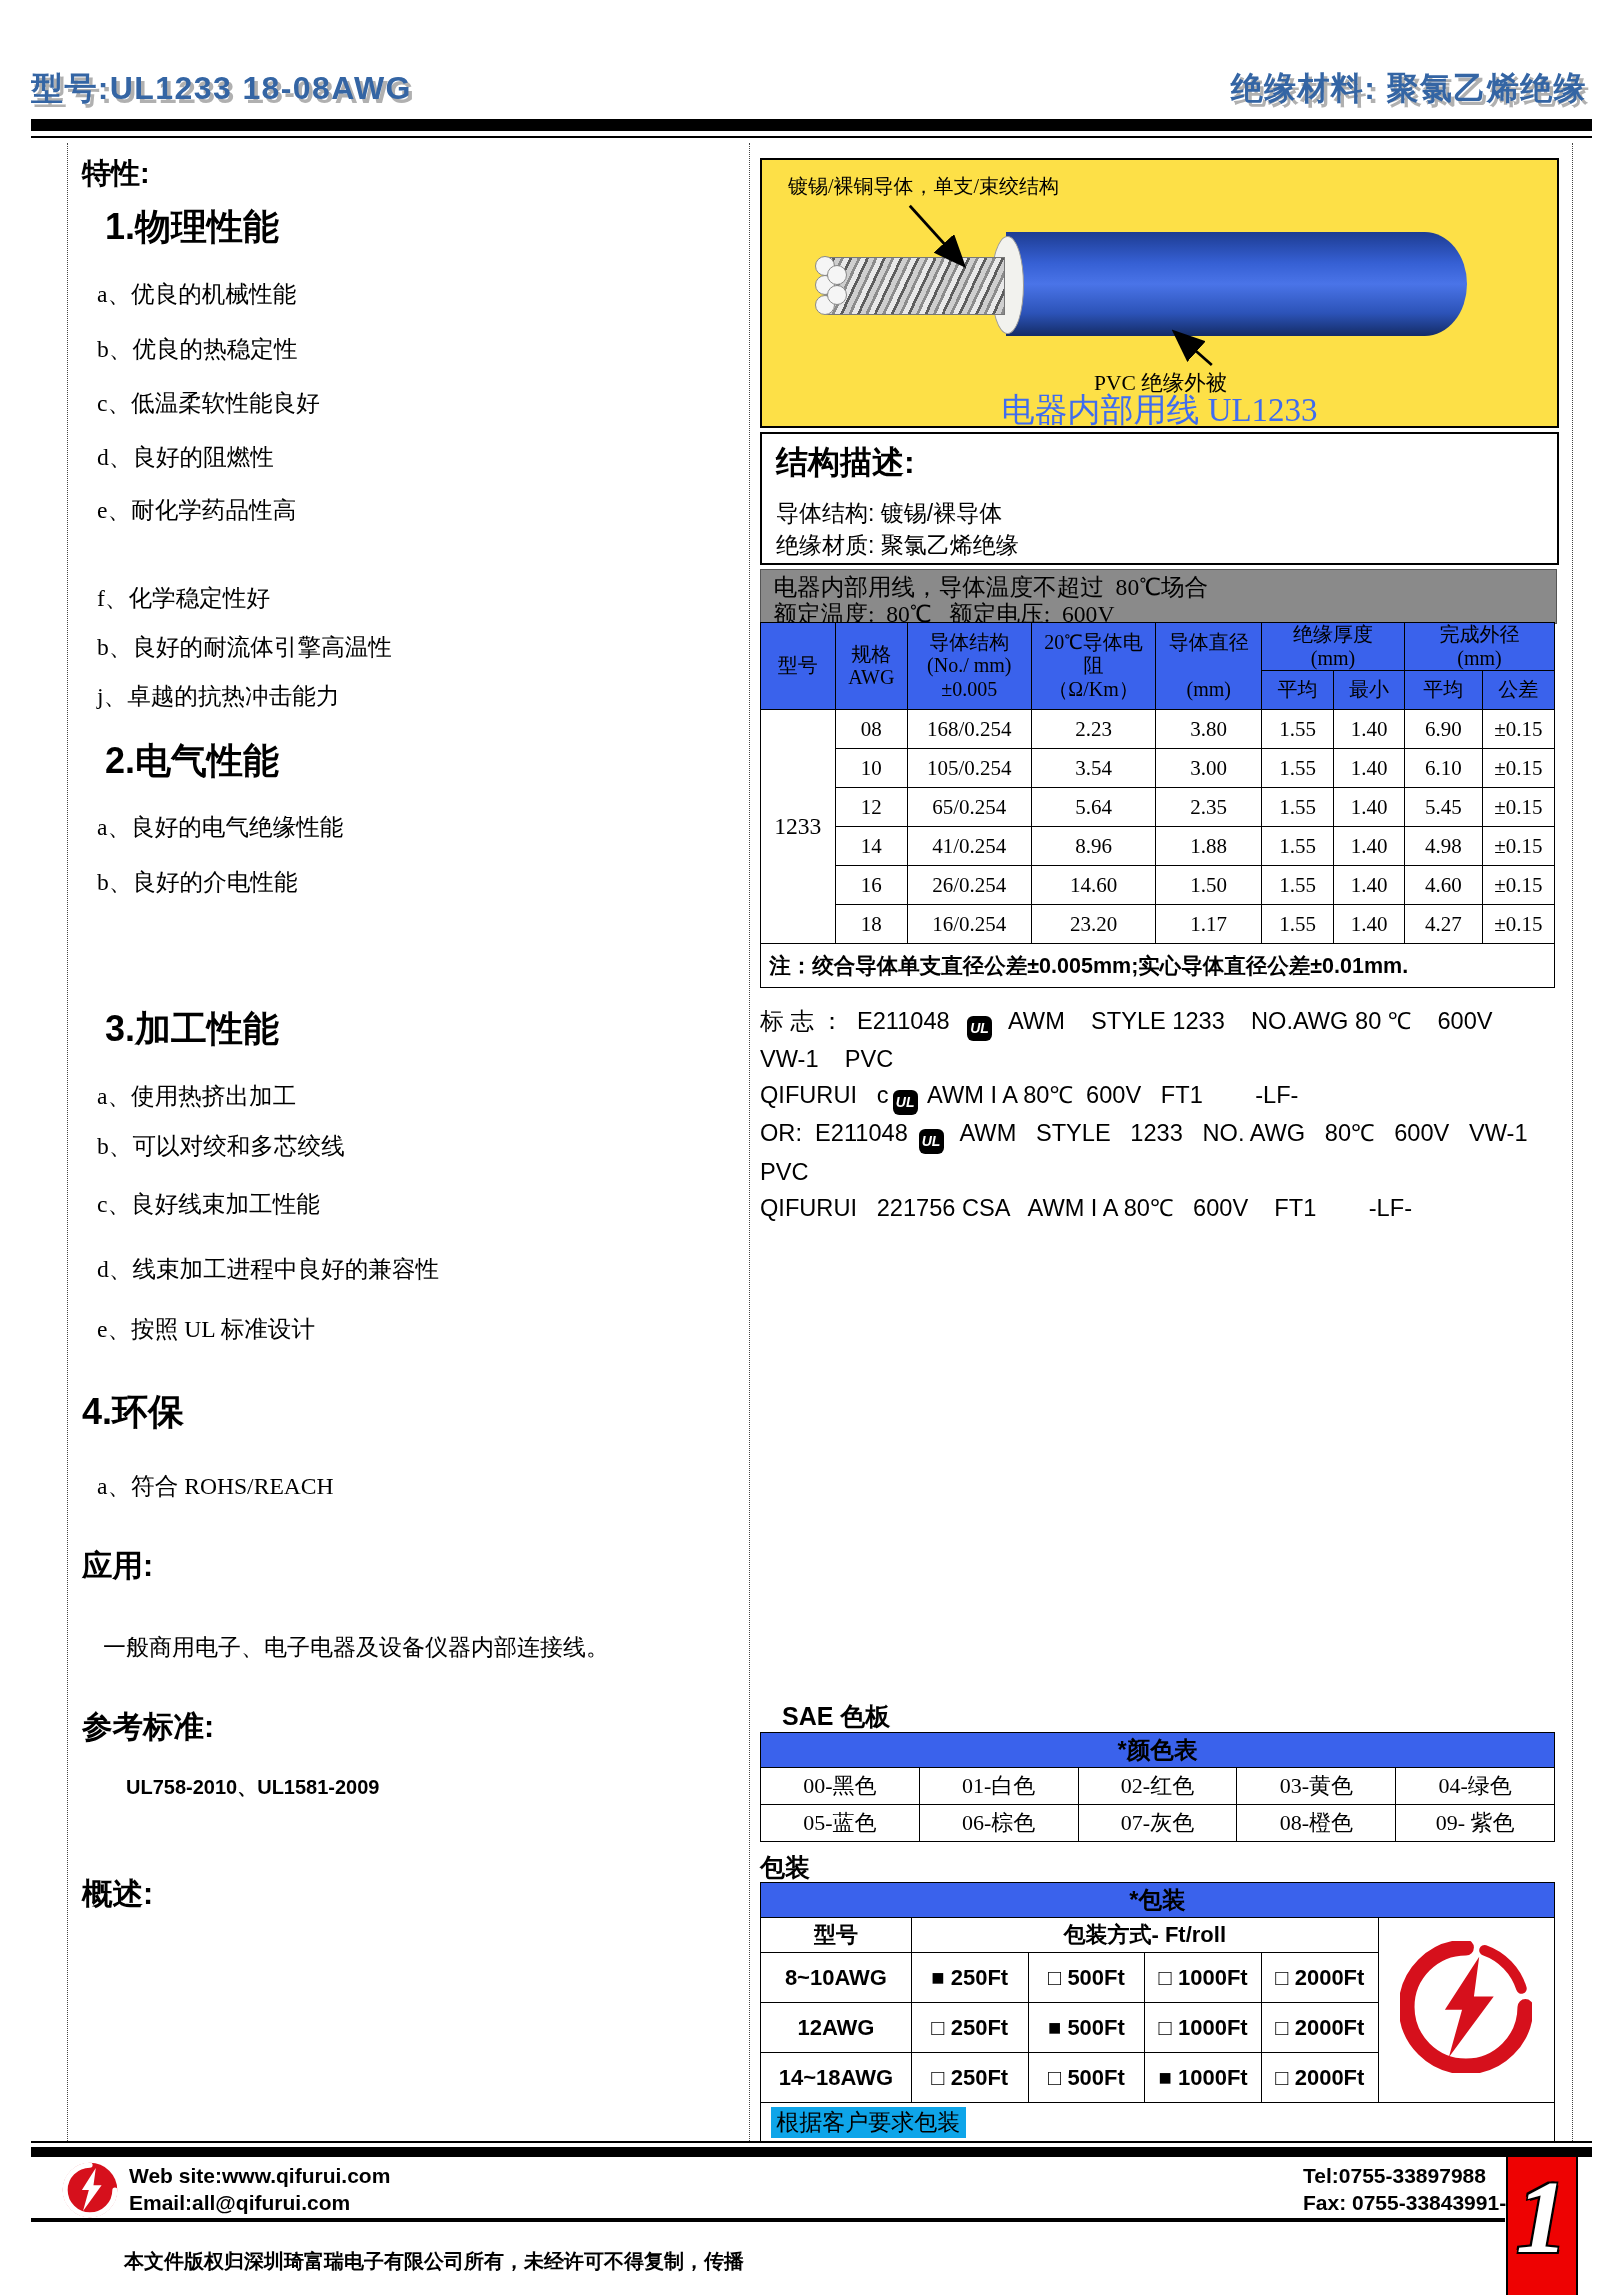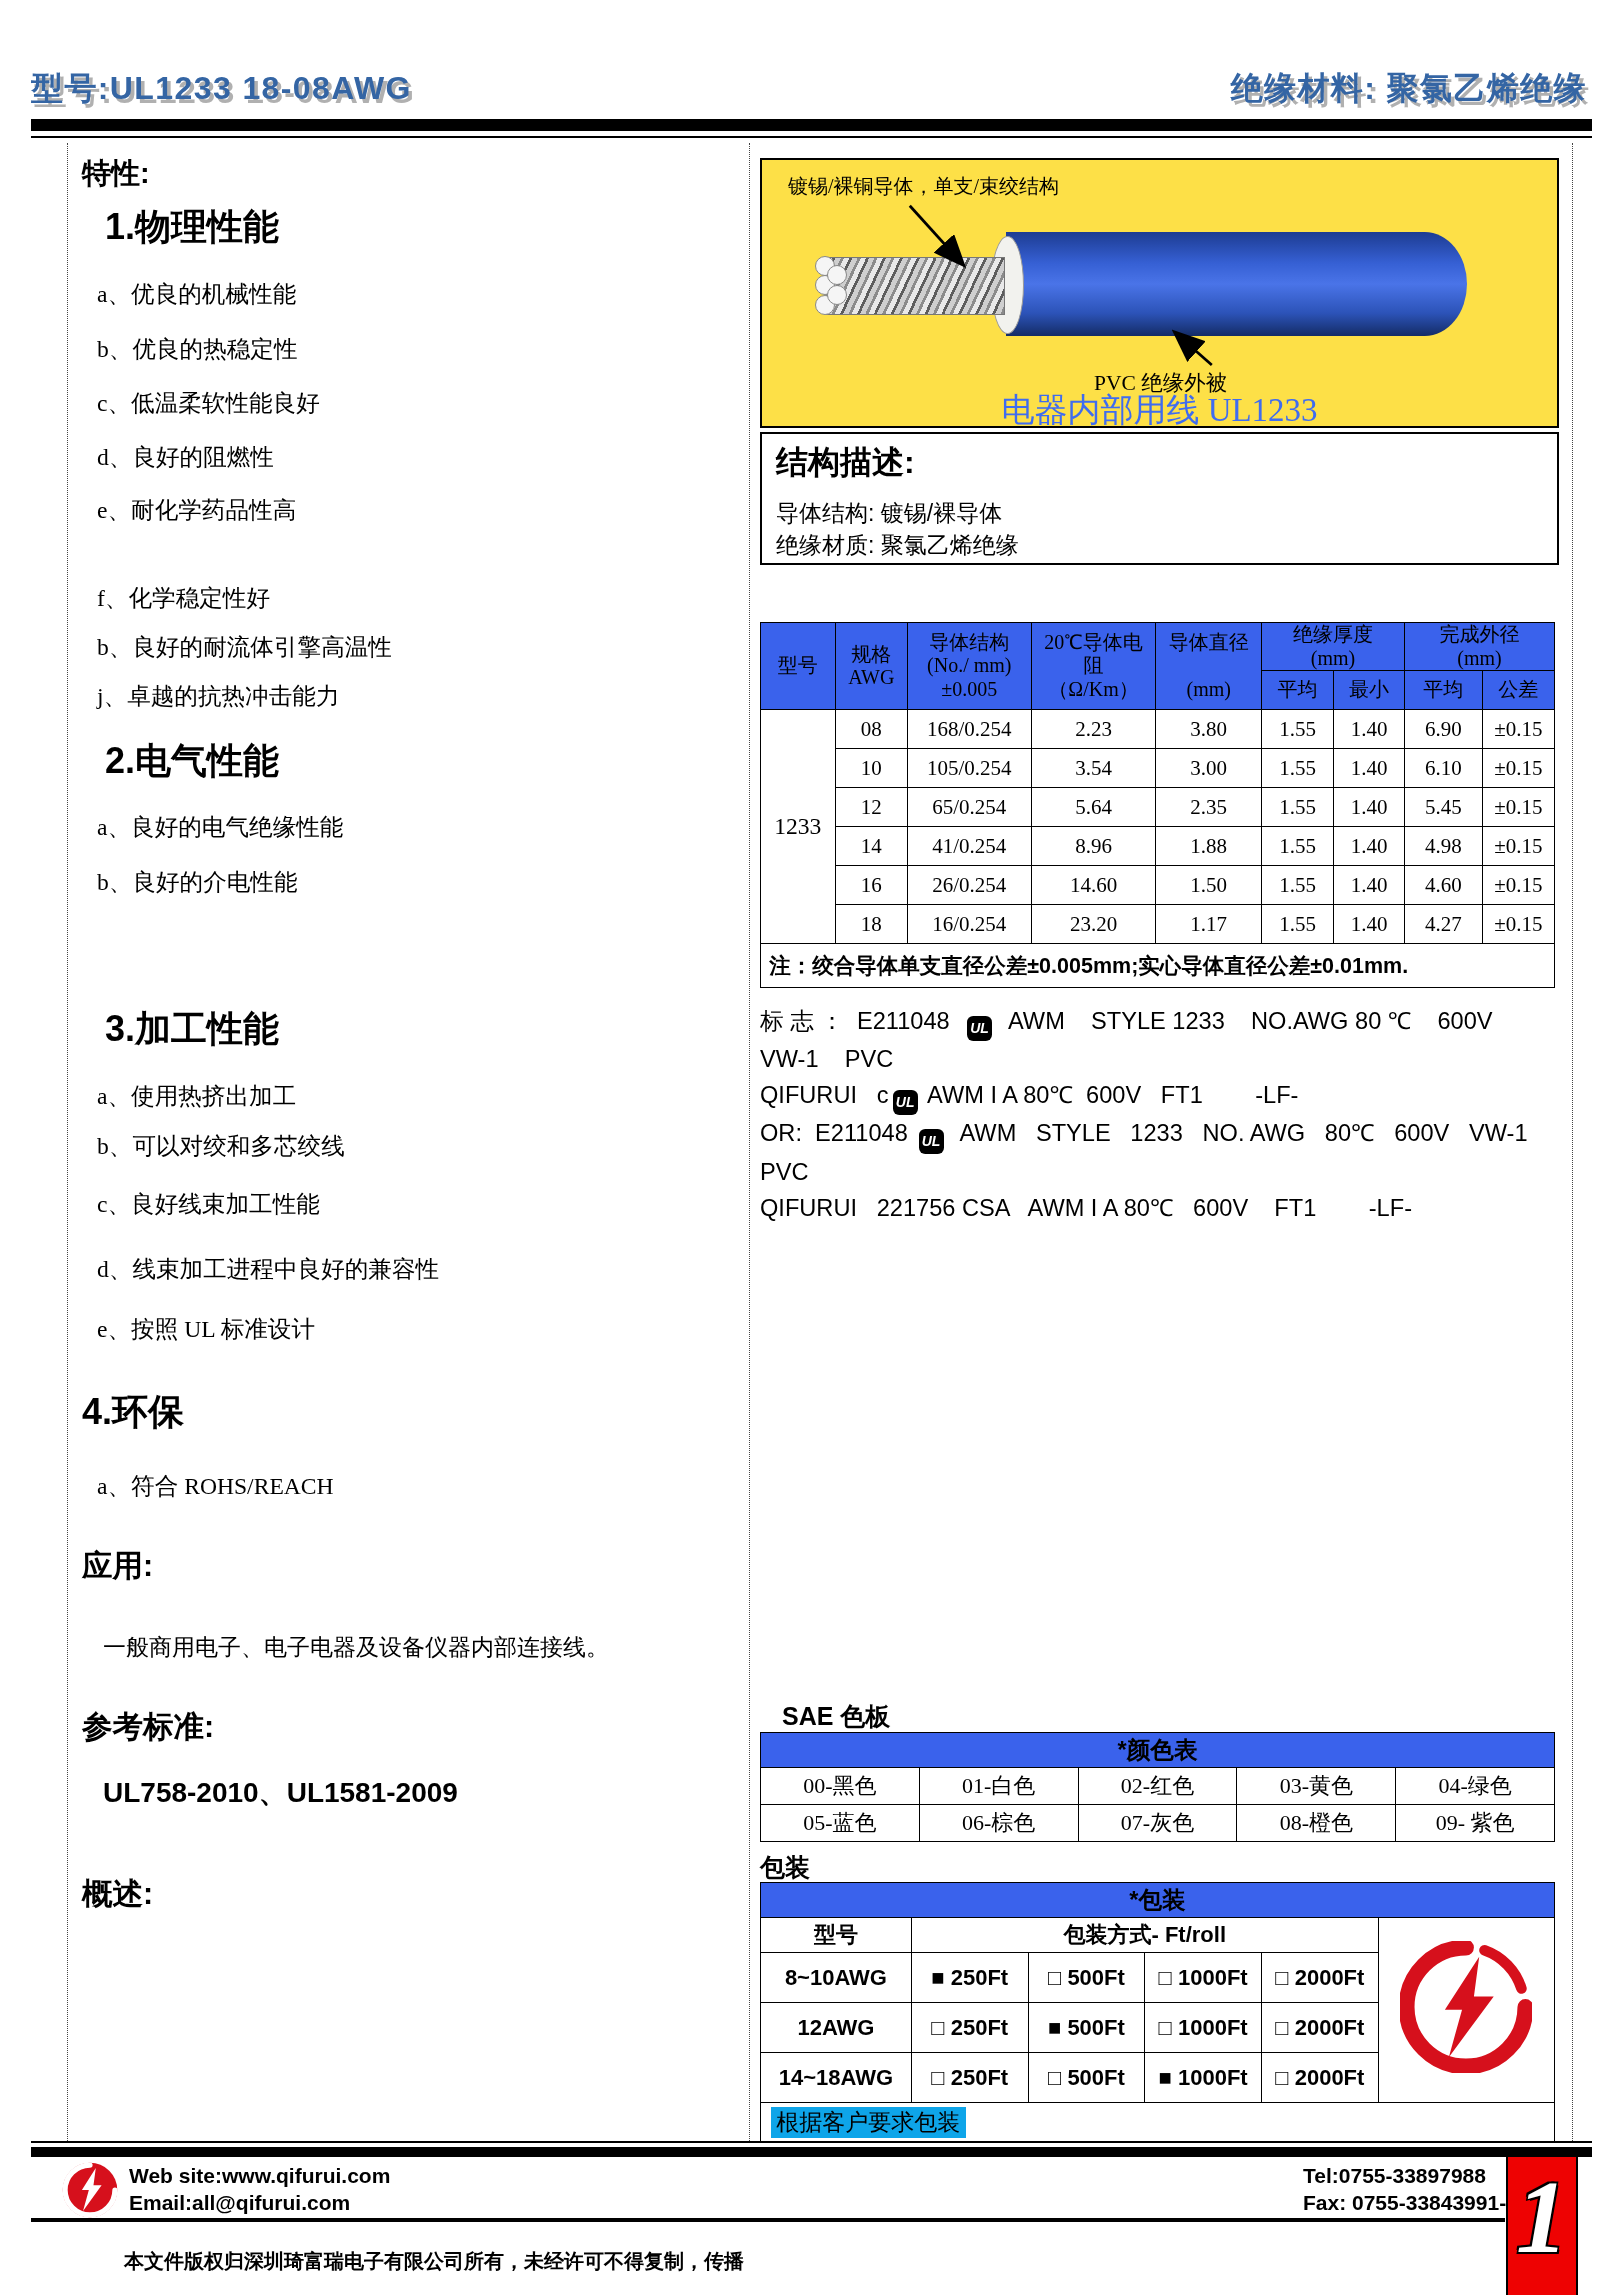--- a/index.html
+++ b/index.html
@@ -11,21 +11,21 @@
              text-shadow:3.5px 3.5px 0 #b0b0b0;white-space:nowrap;}
   .rule-thick{background:#000;}
   .rule-thin{background:#000;}
   .dotted-v{border-left:1.4px dotted #444;width:0;}
   
   .feat-title{font-size:29px;font-weight:bold;font-family:"Liberation Sans",sans-serif;}
   .sec-head{font-size:36px;font-weight:bold;font-family:"Liberation Sans",sans-serif;}
   .feat-item{font-size:23.6px;font-family:"Liberation Serif",serif;white-space:nowrap;}
   .blk-head{font-size:30.5px;font-weight:bold;}
   .body-serif{font-size:23px;font-family:"Liberation Serif",serif;}
-  .ref-text{font-size:28px;font-weight:bold;font-family:"Liberation Sans",sans-serif;}
+  .ref-text{font-size:20px;font-weight:bold;font-family:"Liberation Sans",sans-serif;margin-left:23px;}
   
   .wire-box{border:2.1px solid #000;background:#fde047;}
   .wire-label{font-size:20px;font-family:"Liberation Serif",serif;white-space:nowrap;}
   .blue-wire{background:linear-gradient(180deg,#1d3c92 0%,#3660d4 30%,#4a74e8 50%,#2c53b8 78%,#142c66 100%);
              border-radius:0 56px 56px 0 / 0 69px 69px 0;}
   .end-cap{background:#f2f2ee;border:1.4px solid #9a9a9a;border-radius:50%;}
   .conductor{background:repeating-linear-gradient(115deg,#e9e9e9 0 4.9px,#5d5d5d 4.9px 7.6px,#cfcfcf 7.6px 12.5px,#8b8b8b 12.5px 15.3px);
              border:1.4px solid #777;}
   .strand{background:#f5f5f5;border:1.4px solid #888;border-radius:50%;}
   .wire-caption{font-size:33px;color:#3f6cf0;font-family:"Liberation Serif",serif;white-space:nowrap;}
@@ -141,20 +141,24 @@
     <div class="abs wire-label" style="left:332px;top:208px;font-size:21.5px;">PVC  绝缘外被</div>
     <div class="abs wire-caption" style="left:0;top:228px;width:795px;text-align:center;">电器内部用线  UL1233</div>
   </div>
 
   <div class="abs struct-box" style="left:760px;top:432px;width:795px;height:129px;">
     <div class="abs struct-title" style="left:14px;top:7px;">结构描述:</div>
     <div class="abs struct-line" style="left:14px;top:64px;">导体结构:  镀锡/裸导体</div>
     <div class="abs struct-line" style="left:14px;top:96px;">绝缘材质:  聚氯乙烯绝缘</div>
   </div>
 
+  <div class="abs rating-box" style="left:760px;top:569px;width:795px;height:53px;">
+    <div class="abs rating-line" style="left:12.5px;top:1.4px;">电器内部用线，导体温度不超过  80℃场合</div>
+    <div class="abs rating-line" style="left:12.5px;top:28px;">额定温度:  80℃   额定电压:  600V</div>
+  </div>
 
   <table class="spec abs" style="left:760px;top:622px;">
     <colgroup>
       <col style="width:9.4%">
         <col style="width:9.1%">
         <col style="width:15.6%">
         <col style="width:15.7%">
       <col style="width:13.3%">
         <col style="width:9.1%">
         <col style="width:8.9%">

